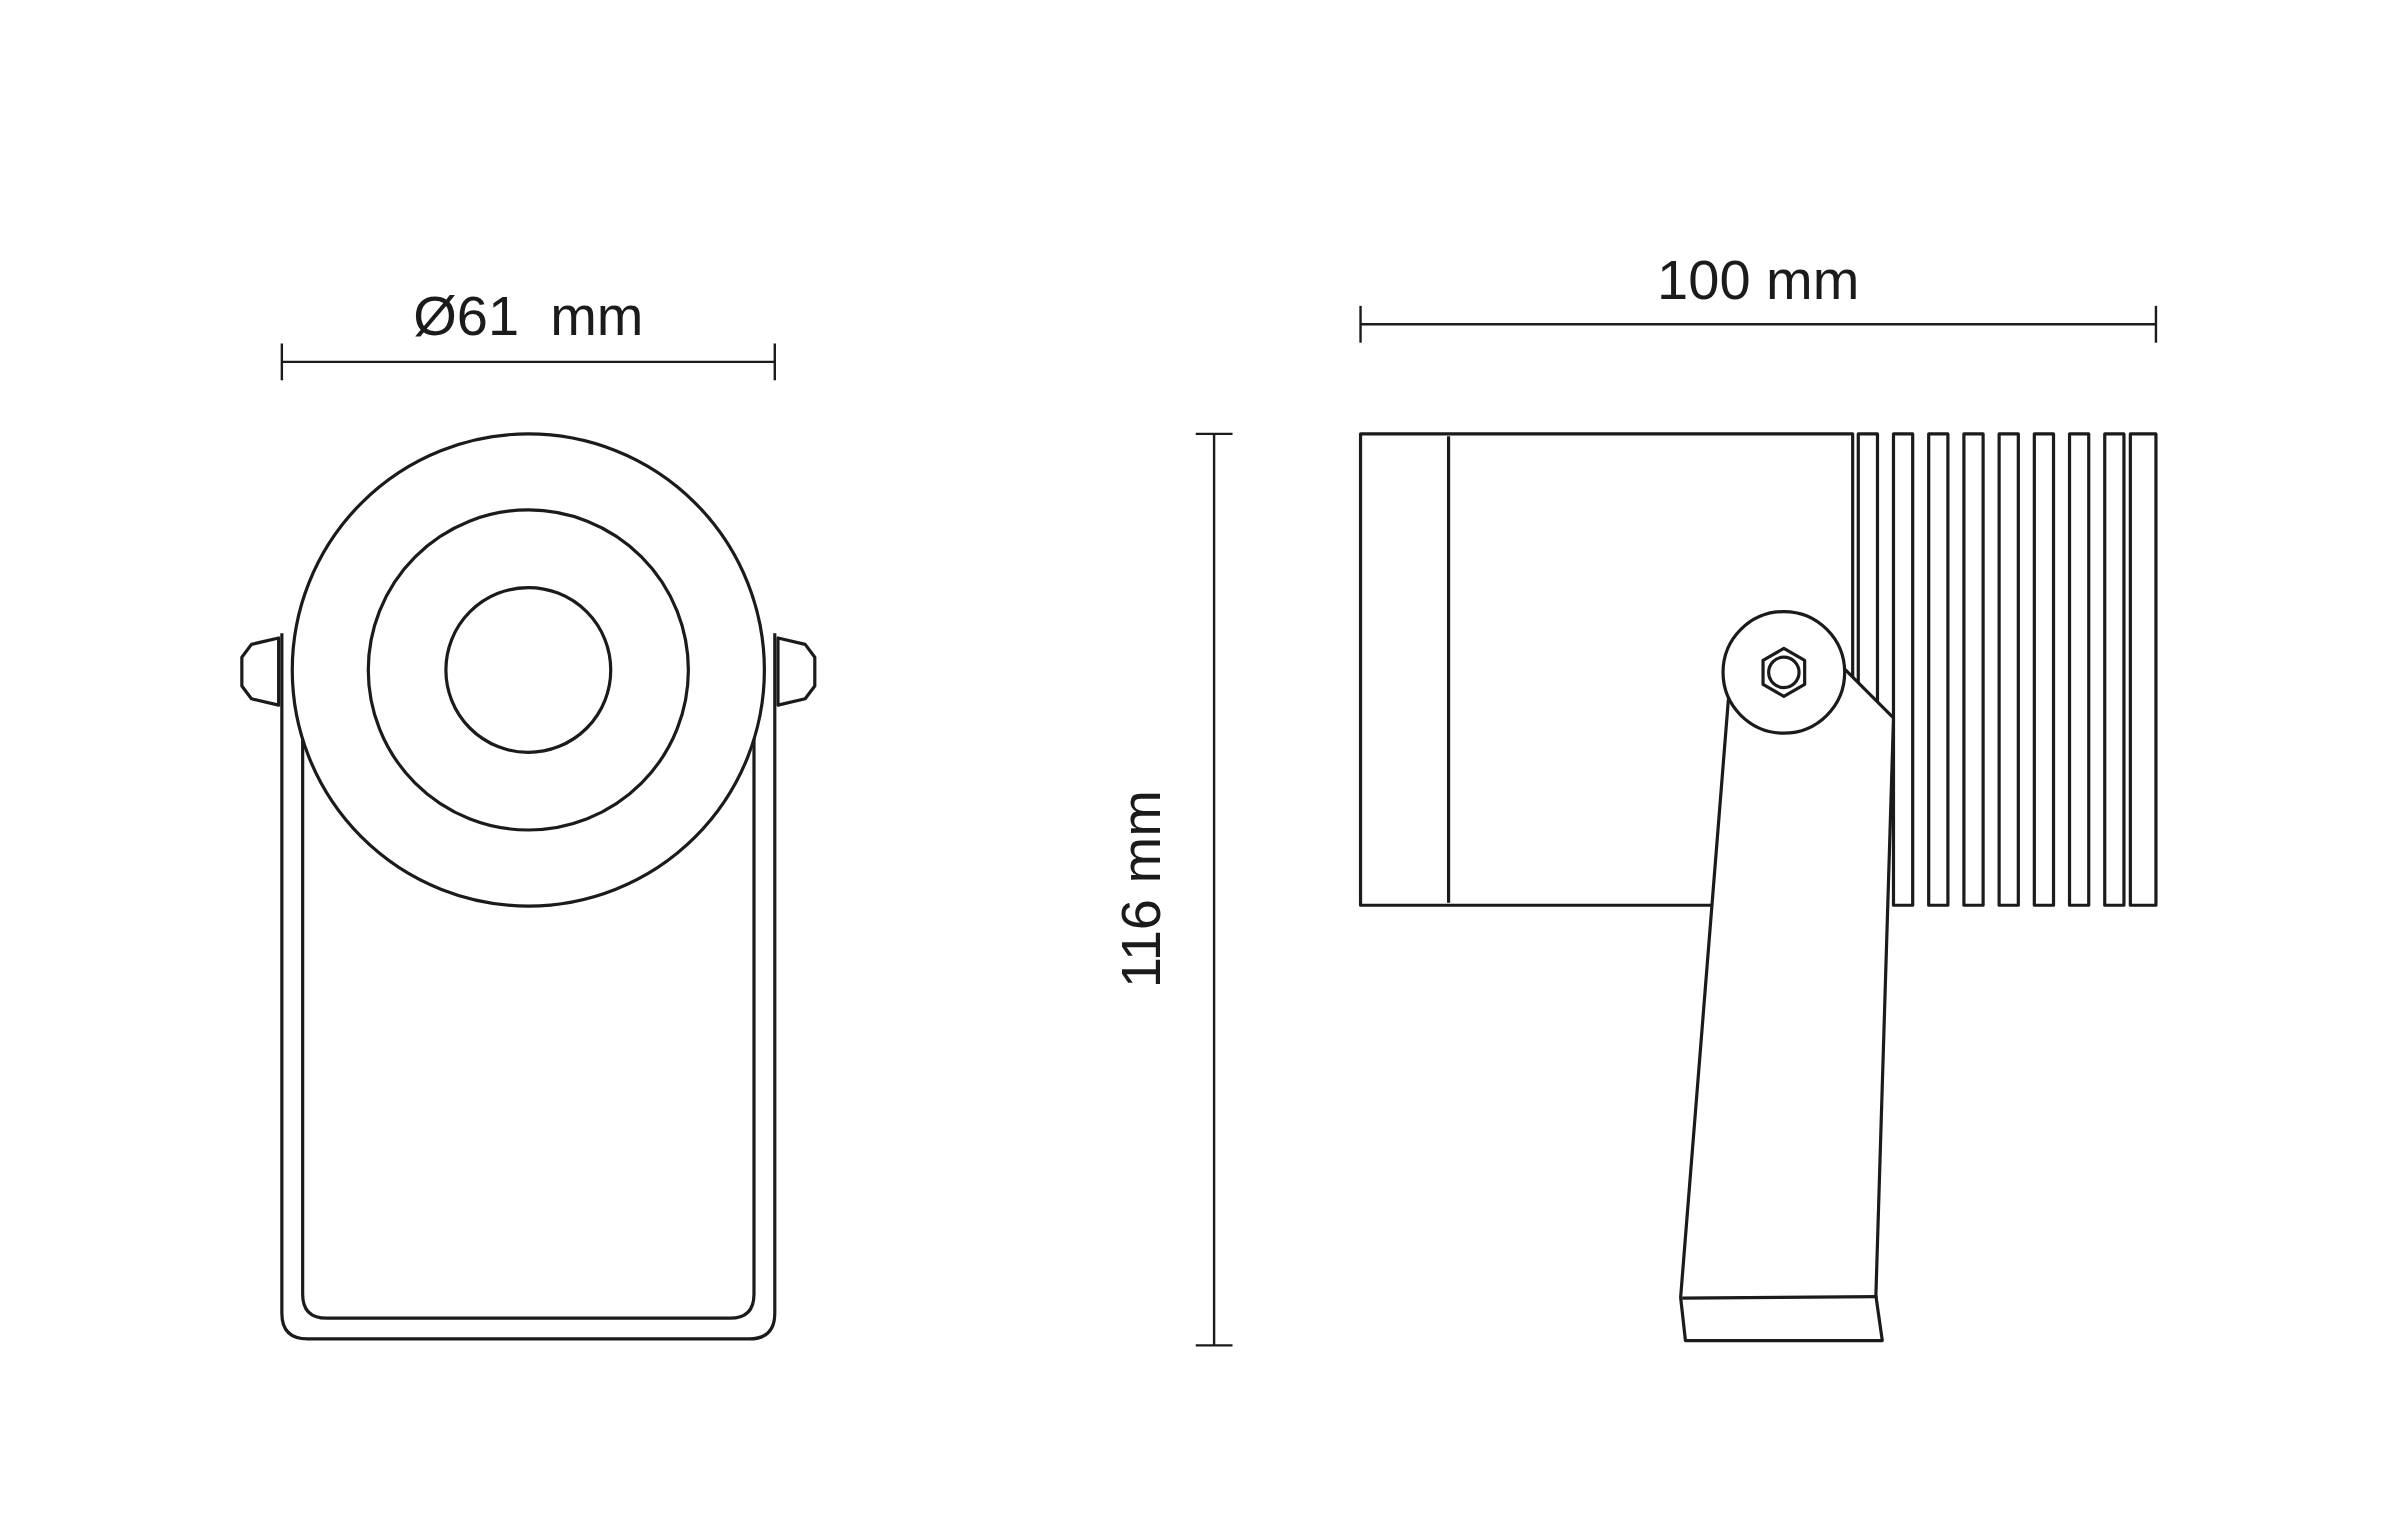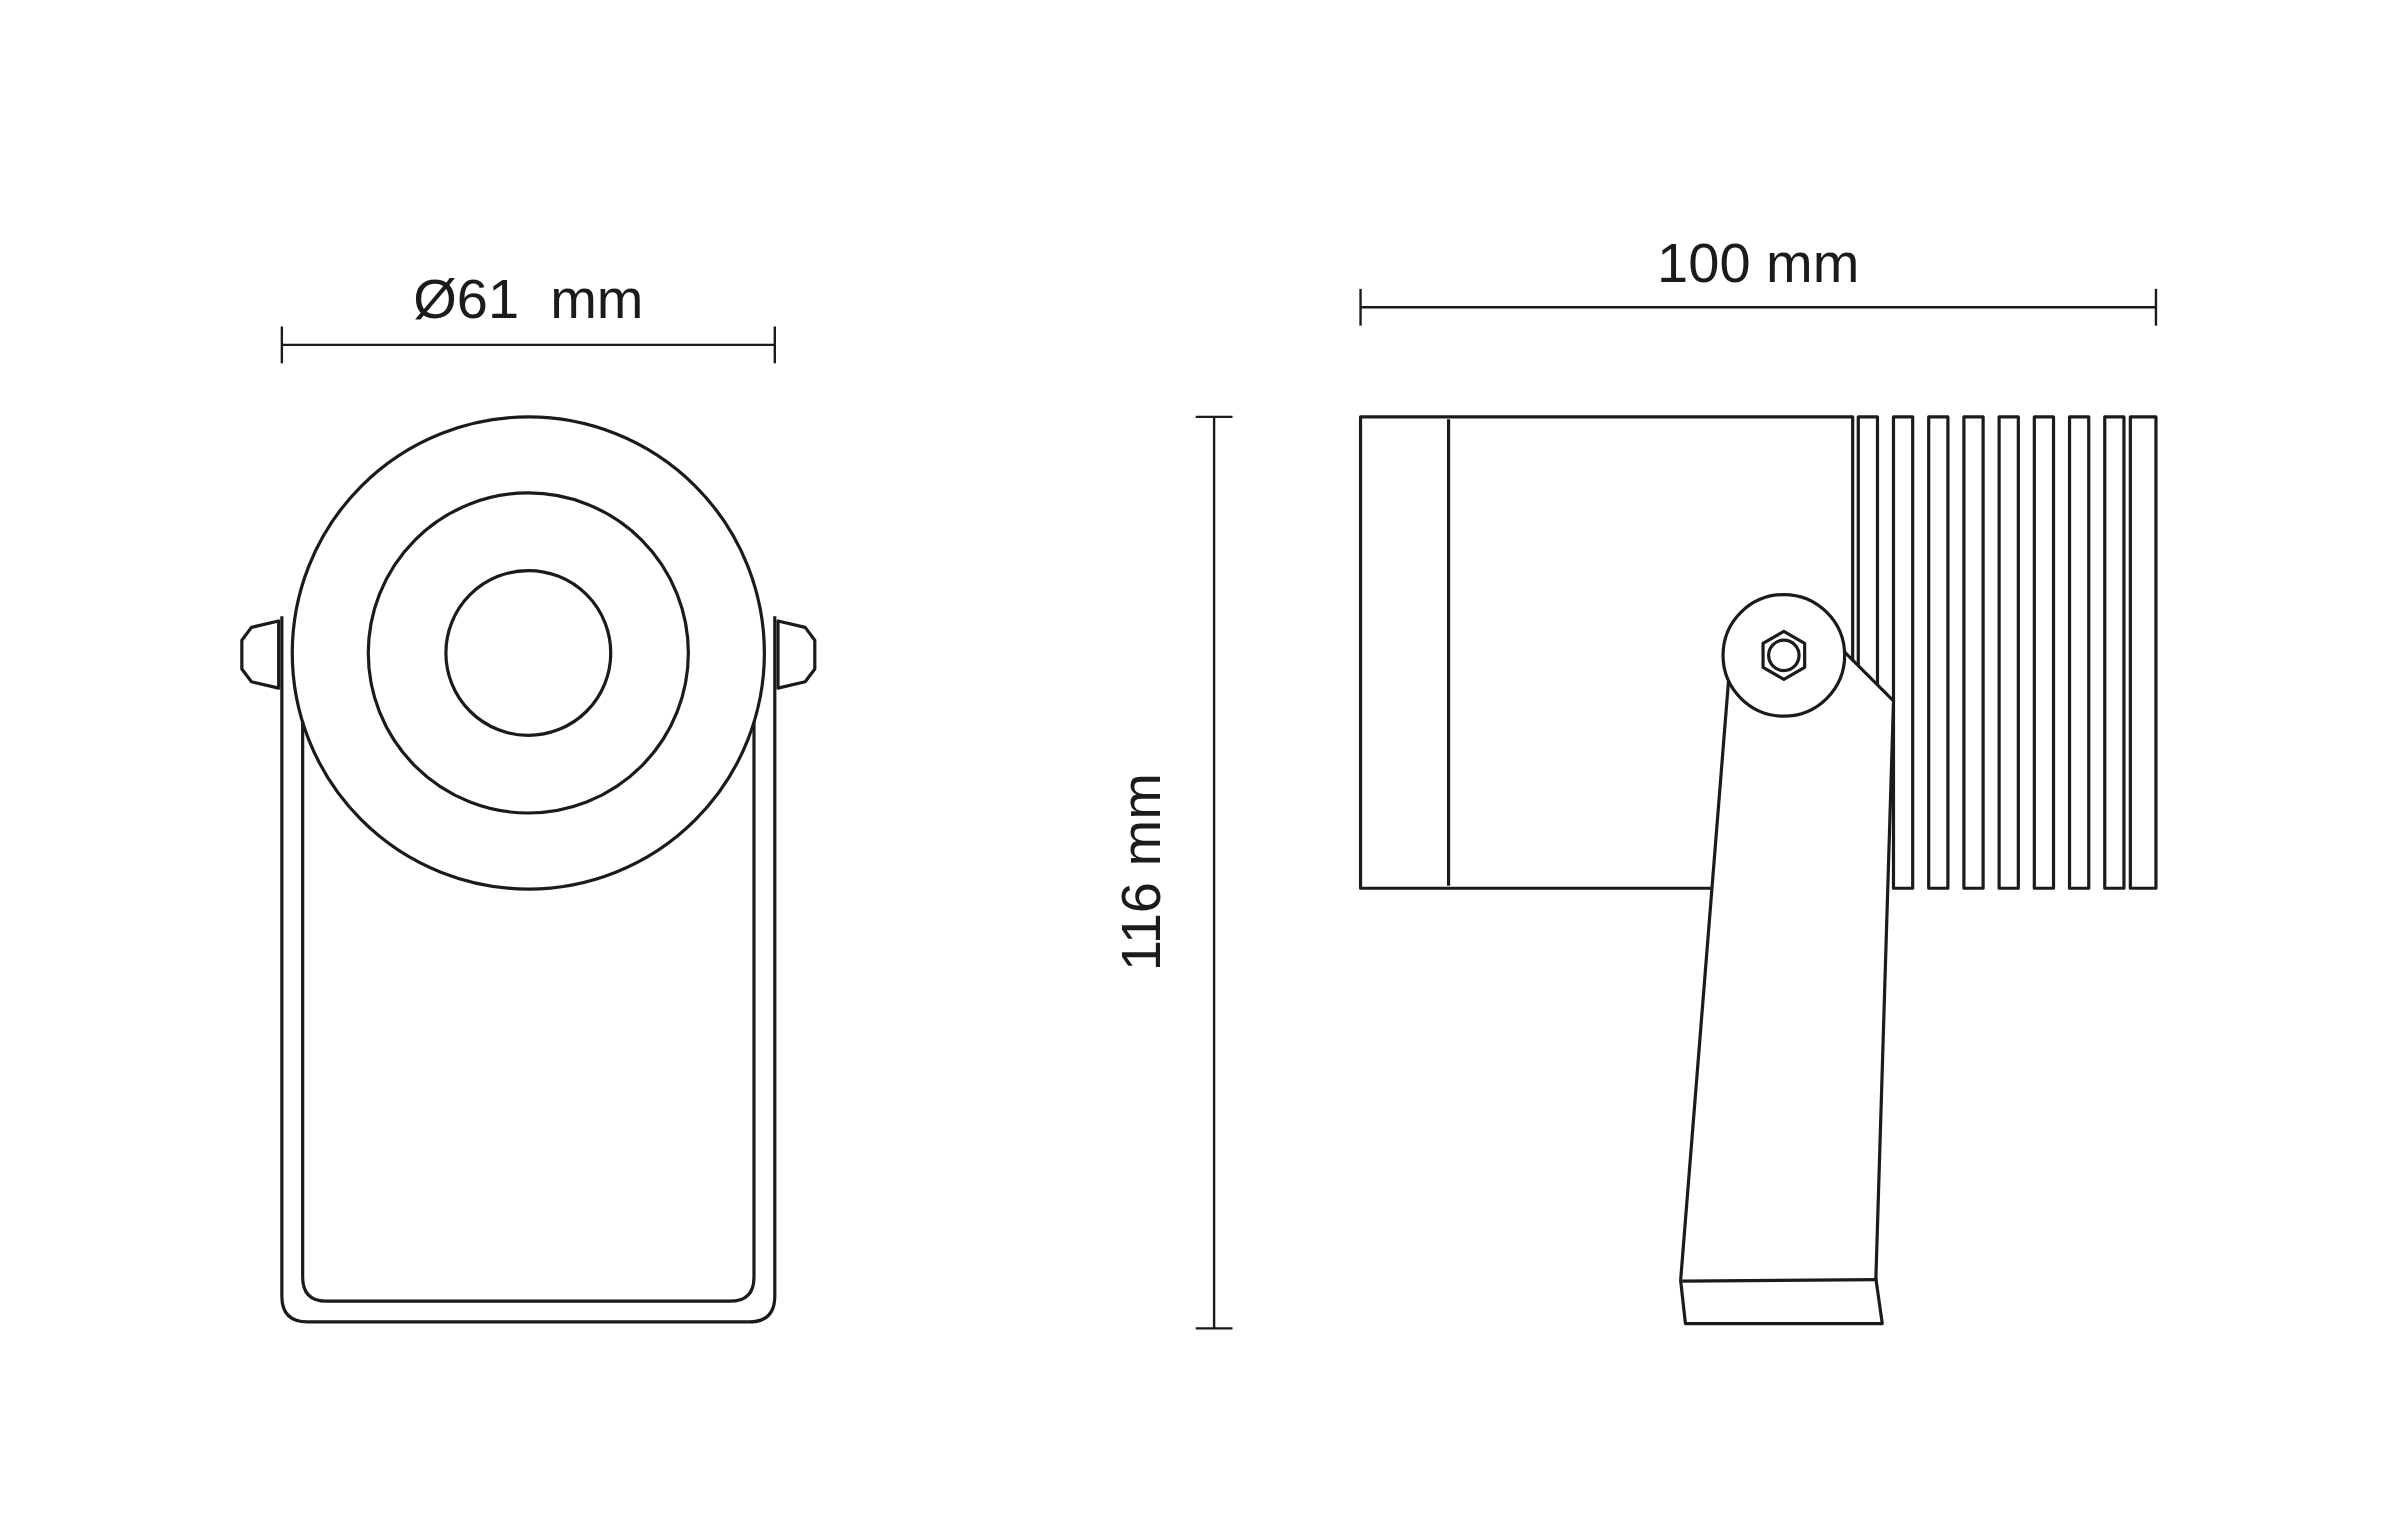--- a/index.html
+++ b/index.html
@@ -10,20 +10,21 @@
     margin:0;
     padding:0;
     background:var(--background);
   }
   .canvas{
     position:relative;
     width:2401px;
     height:1480px;
     background:var(--background);
     overflow:hidden;
+    margin-top:17px;
   }
   svg{display:block;width:2401px;height:1514px;}
   
   line,path,circle,rect,polygon,polyline{
     stroke:var(--line);
     stroke-width:4;
     fill:none;
     stroke-linejoin:round;
     stroke-linecap:butt;
   }

